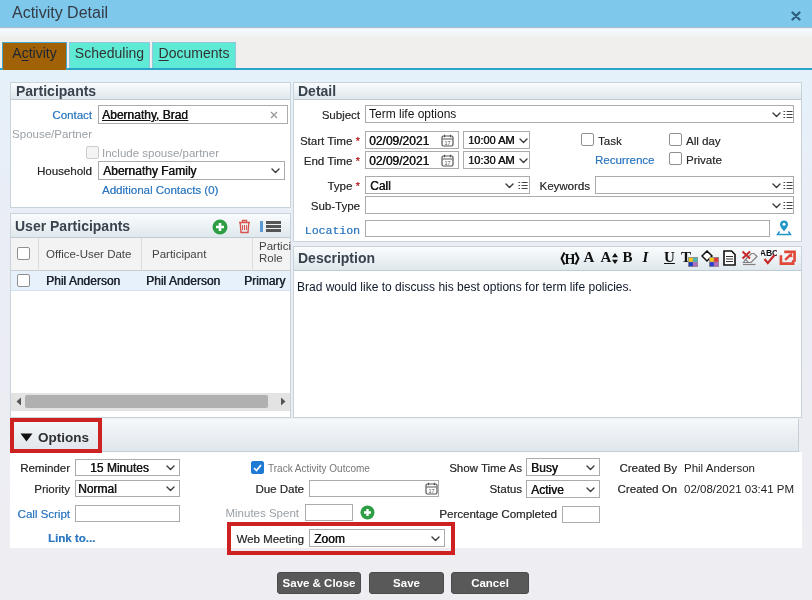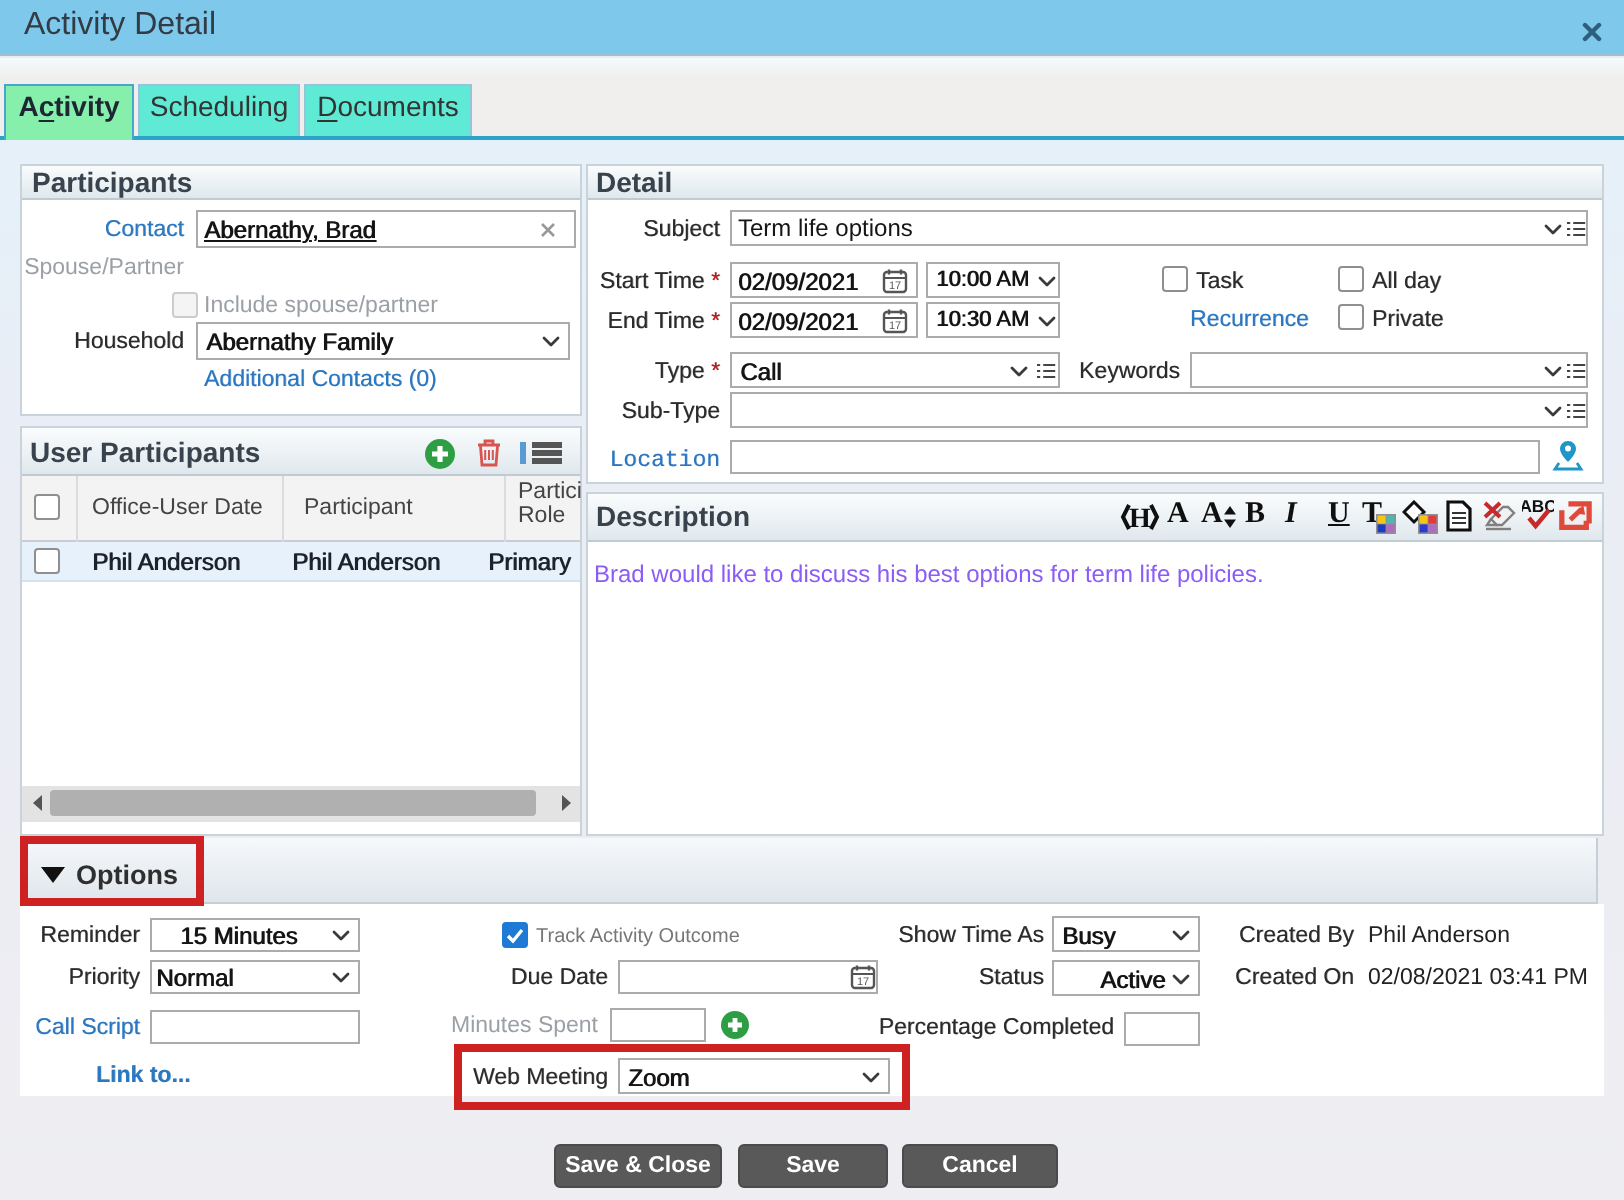--- a/index.html
+++ b/index.html
@@ -7,21 +7,21 @@
 body { font-family:"Liberation Sans", sans-serif; position:relative; background:#ecedf4; }
 .abs { position:absolute; }
 
 #titlebar { left:0; top:0; width:812px; height:28px; background:#7dc8eb; border-bottom:1px solid #a3bfcc; }
 #titlebar .t { position:absolute; left:12px; top:4px; font-size:16px; color:#333b44; }
 
 
 #tabstrip { left:0; top:29px; width:812px; height:39px; background:linear-gradient(#f3fbff,#f0efed 25%,#f0efed); }
 #tealline { left:0; top:68px; width:812px; height:2px; background:#2ba4c7; }
 .tab { position:absolute; top:42px; height:26px; font-size:14px; color:#333; text-align:center; background:#5eead4; border:1px solid #93c6da; border-bottom:none; line-height:21px; }
-.tab.active { background:#86efac; border-color:#45a8ca; height:28px; z-index:5; font-weight:700; color:#1c2733; }
+.tab.active { background:#a16207; border-color:#45a8ca; height:28px; z-index:5; font-weight:400; color:#1c2733; }
 .u { text-decoration:underline; text-underline-offset:2px; }
 
 #content { left:0; top:70px; width:812px; height:530px; background:linear-gradient(#e5f1fa 0%, #eaedf5 30%, #ecedf4 60%, #eeeef2 100%); }
 .panel { position:absolute; background:#fff; border:1px solid #c9d3da; }
 .phead { position:absolute; left:0; top:0; right:0; height:17px; background:linear-gradient(#fafcfd,#dfe8ed); border-bottom:1px solid #bfcbd2; color:#39434d; font-weight:700; font-size:14px; line-height:16px; padding-left:4px; }
 .lbl { position:absolute; font-size:11.5px; color:#2b2b2b; text-align:right; white-space:nowrap; text-shadow:0.3px 0 0 rgba(43,43,43,0.55); }
 .blbl { position:absolute; font-size:11.5px; color:#2b77c0; text-align:right; white-space:nowrap; text-shadow:0.3px 0 0 rgba(43,119,192,0.55); }
 .glbl { position:absolute; font-size:11.5px; color:#9aa0a6; text-align:right; white-space:nowrap; }
 .in { position:absolute; background:#fff; border:1px solid #ababab; font-size:11.5px; color:#111; }
 .val { position:absolute; font-size:12px; color:#151515; font-weight:400; text-shadow:0.45px 0 0 #151515; white-space:nowrap; }
@@ -191,21 +191,21 @@
 <div class="in" style="left:365px; top:220px; width:405px; height:17px;"></div>
 <svg class="abs" style="left:776px; top:219px;" width="16" height="17" viewBox="0 0 16 17">
     <path d="M8 1.5c-2.2 0-4 1.7-4 3.9 0 2.8 4 6.6 4 6.6s4-3.8 4-6.6c0-2.2-1.8-3.9-4-3.9z" fill="#1e96c8"></path>
     <circle cx="8" cy="5.3" r="1.5" fill="#fff"></circle>
     <path d="M3.5 12.5 L1.5 15.5 H14.5 L12.5 12.5" fill="none" stroke="#1e96c8" stroke-width="1.4"></path>
   </svg>
 
 <div class="panel" style="left:293px; top:246px; width:509px; height:172px;">
   <div class="phead" style="height:24px; line-height:23px;">Description</div>
 </div>
-<div class="abs" style="left:297px; top:280px; font-size:12px; color:#8b5cf6;text-align:center;">Brad would like to discuss his best options for term life policies.</div>
+<div class="abs" style="left:297px; top:280px; font-size:12px; color:#0f172a;text-align:center;">Brad would like to discuss his best options for term life policies.</div>
 
 <div class="abs" style="left:557px; top:246px; width:245px; height:24px; font-family:'Liberation Serif',serif; font-weight:700; font-size:15px; color:#101010;">
   <svg class="abs" style="left:3px; top:5px;" width="20" height="15" viewBox="0 0 20 15">
       <path d="M4.5 1.5 L1.5 7.5 L4.5 13.5 M15.5 1.5 L18.5 7.5 L15.5 13.5" fill="none" stroke="#101010" stroke-width="2"></path>
       <text x="10" y="12.6" font-size="14" text-anchor="middle" font-family="Liberation Serif" font-weight="bold" fill="#101010">H</text>
     </svg>
   <span class="abs" style="left:26.5px; top:3px;">A</span>
   <span class="abs" style="left:43.5px; top:3px;">A</span>
   <svg class="abs" style="left:55px; top:7px;" width="6" height="11" viewBox="0 0 6 11">
       <path d="M3 0 L6 4.3 H0z" fill="#101010"></path>
@@ -306,21 +306,21 @@
   </svg>
 
 <div class="lbl" style="left:422px; top:462px; width:100px;">Show Time As</div>
 <div class="in" style="left:526px; top:458px; width:74px; height:18px;"></div>
 <div class="val" style="left:531px; top:461px;">Busy</div>
 <svg class="chev" style="left:586px; top:465px;" width="9" height="6" viewBox="0 0 9 6">
     <path d="M1 1l3.5 3.5L8 1" fill="none" stroke="#3a3a3a" stroke-width="1.4" stroke-linecap="round" stroke-linejoin="round"></path>
   </svg>
 <div class="lbl" style="left:422px; top:483px; width:100px;">Status</div>
 <div class="in" style="left:526px; top:480px; width:74px; height:18px;"></div>
-<div class="val" style="left:531px; top:483px;margin-left:19px;">Active</div>
+<div class="val" style="left:531px; top:483px;">Active</div>
 <svg class="chev" style="left:586px; top:487px;" width="9" height="6" viewBox="0 0 9 6">
     <path d="M1 1l3.5 3.5L8 1" fill="none" stroke="#3a3a3a" stroke-width="1.4" stroke-linecap="round" stroke-linejoin="round"></path>
   </svg>
 <div class="lbl" style="left:427px; top:508px; width:130px;">Percentage Completed</div>
 <div class="in" style="left:562px; top:506px; width:38px; height:17px;"></div>
 
 <div class="lbl" style="left:577px; top:462px; width:100px;">Created By</div>
 <div class="abs" style="left:684px; top:462px; font-size:11.5px; color:#222;">Phil Anderson</div>
 <div class="lbl" style="left:577px; top:483px; width:100px;">Created On</div>
 <div class="abs" style="left:684px; top:483px; font-size:11.5px; color:#222;">02/08/2021 03:41 PM</div>

